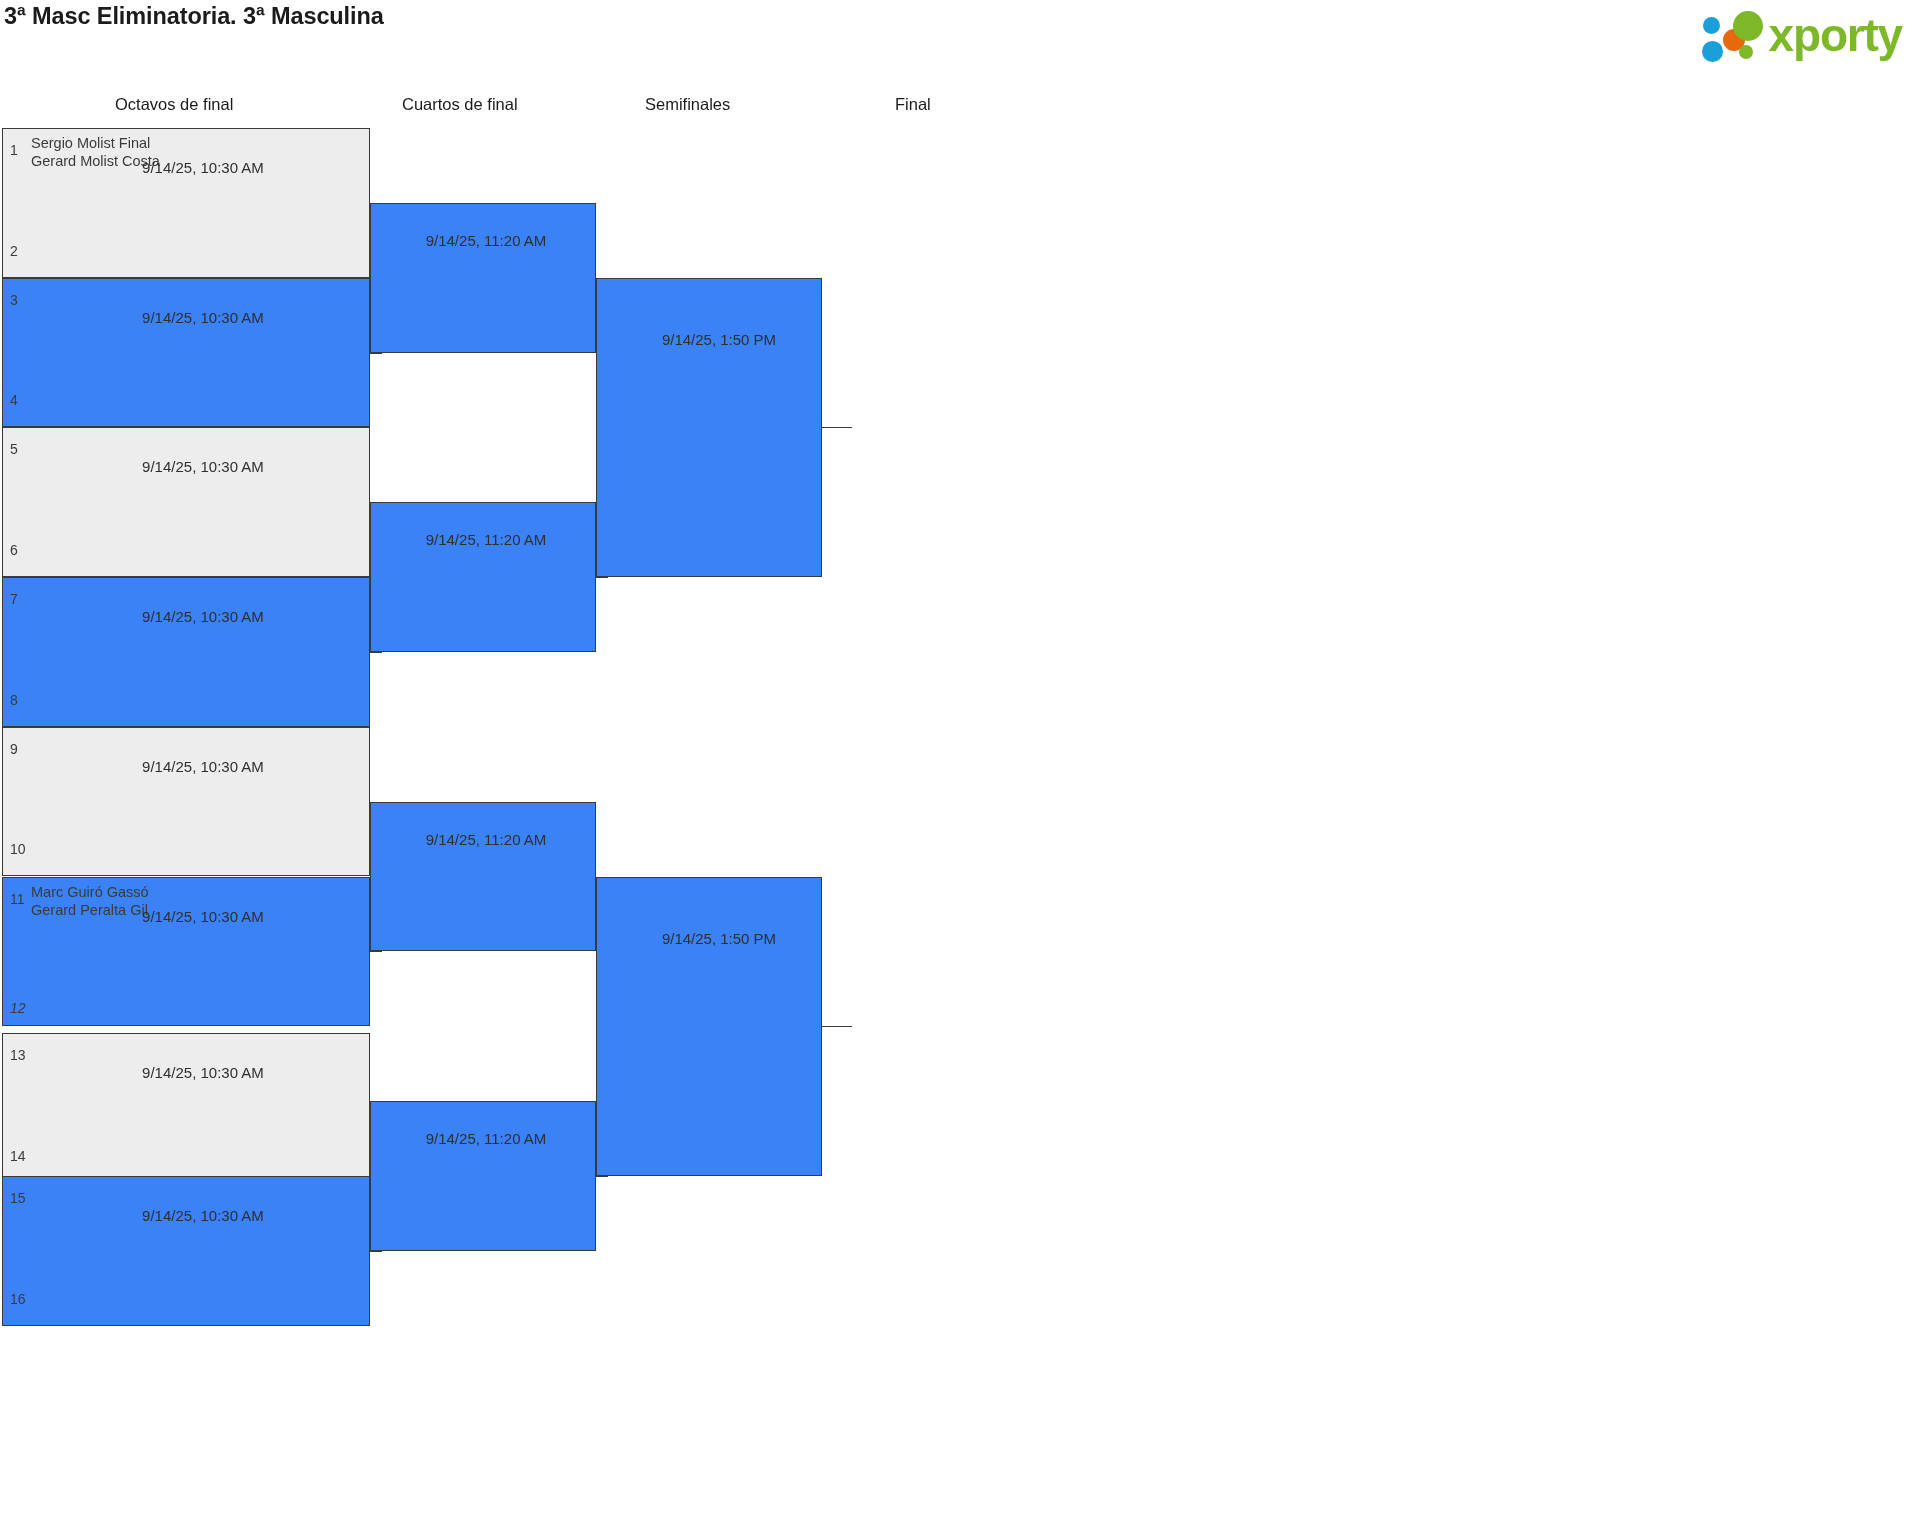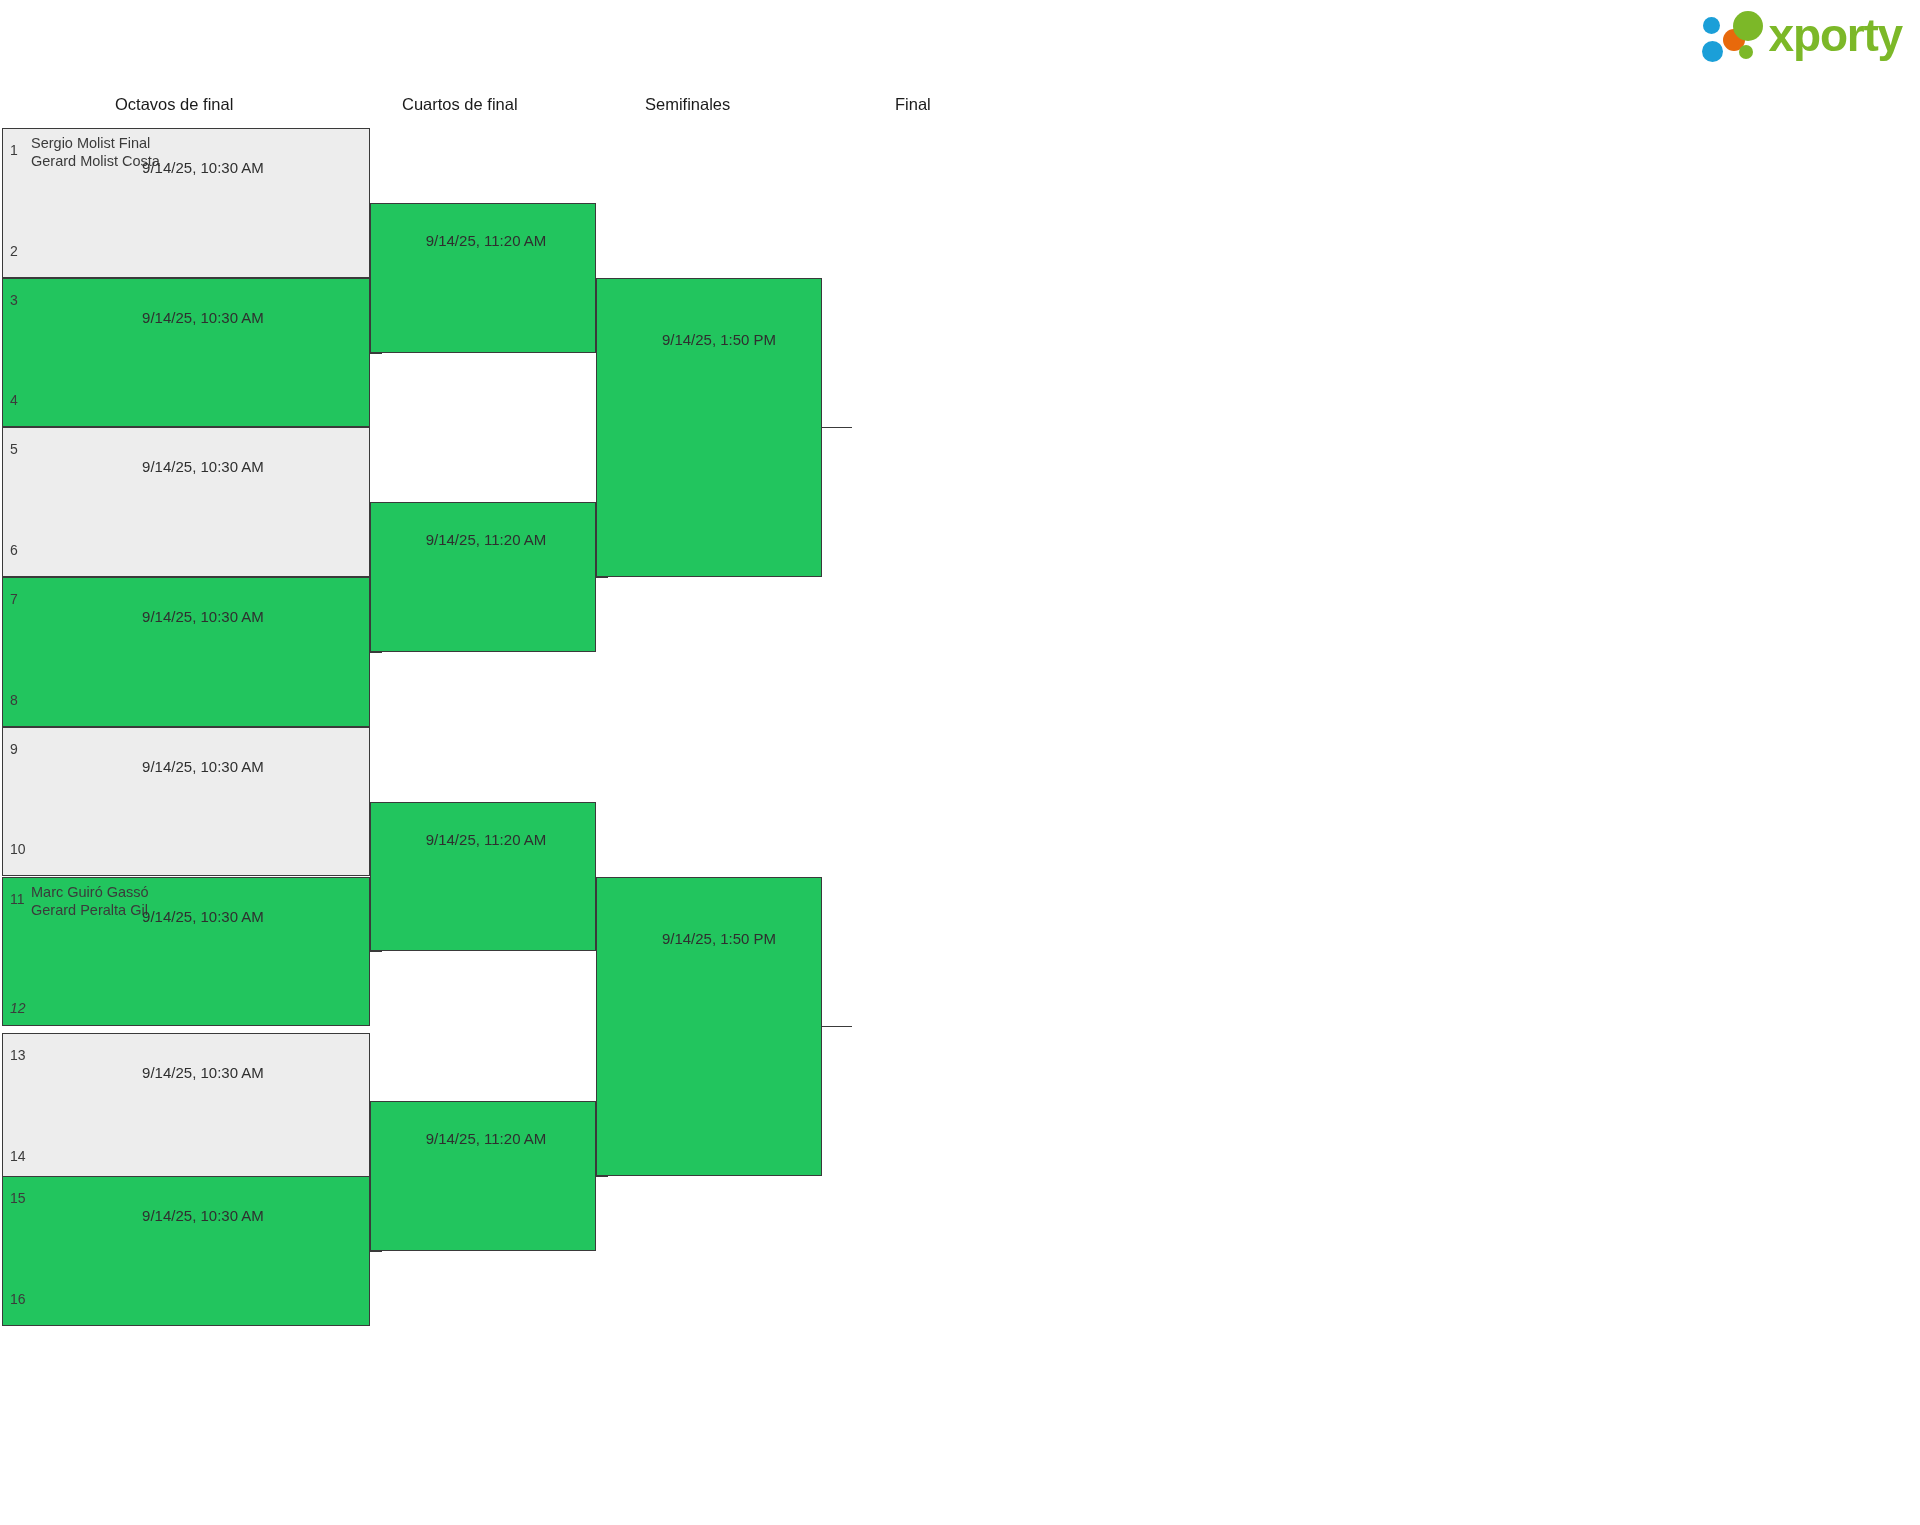--- a/index.html
+++ b/index.html
@@ -79,21 +79,21 @@
     position: absolute;
     font-size: 16.5px;
     color: #1b1b1b;
     white-space: nowrap;
     top: 23px;
   }
 
   .match {
     position: absolute;
     border: 1.6px solid #3a3a3a;
-    background: #22c55e;
+    background: #3b82f6;
   }
   .match.shaded { background: #ededed; }
 
   .connector {
     position: absolute;
     height: 0;
     border-top: 1.6px solid #3a3a3a;
   }
 
   .seed {
@@ -125,20 +125,21 @@
   .r2 .match-date { padding-left: 6px; }
   .r3 .match-date { padding-left: 20px; text-align: center; }
   .r4 .match-date { padding-left: 4px; }
 </style>
 </head>
 <body>
 
 <div id="header">
 
   <div id="title-block">
+    <div class="title-line">3ª Masc Eliminatoria. 3ª Masculina</div>
   </div>
 
   <div id="logo">
     <div id="logo-dots">
       <span class="dot dot-a" style="background: rgb(27, 159, 216);"></span>
       <span class="dot dot-b" style="background: rgb(27, 159, 216);"></span>
       <span class="dot dot-c" style="background: rgb(232, 105, 11);"></span>
       <span class="dot dot-d" style="background: rgb(124, 184, 40);"></span>
       <span class="dot dot-e" style="background: rgb(124, 184, 40);"></span>
     </div>

